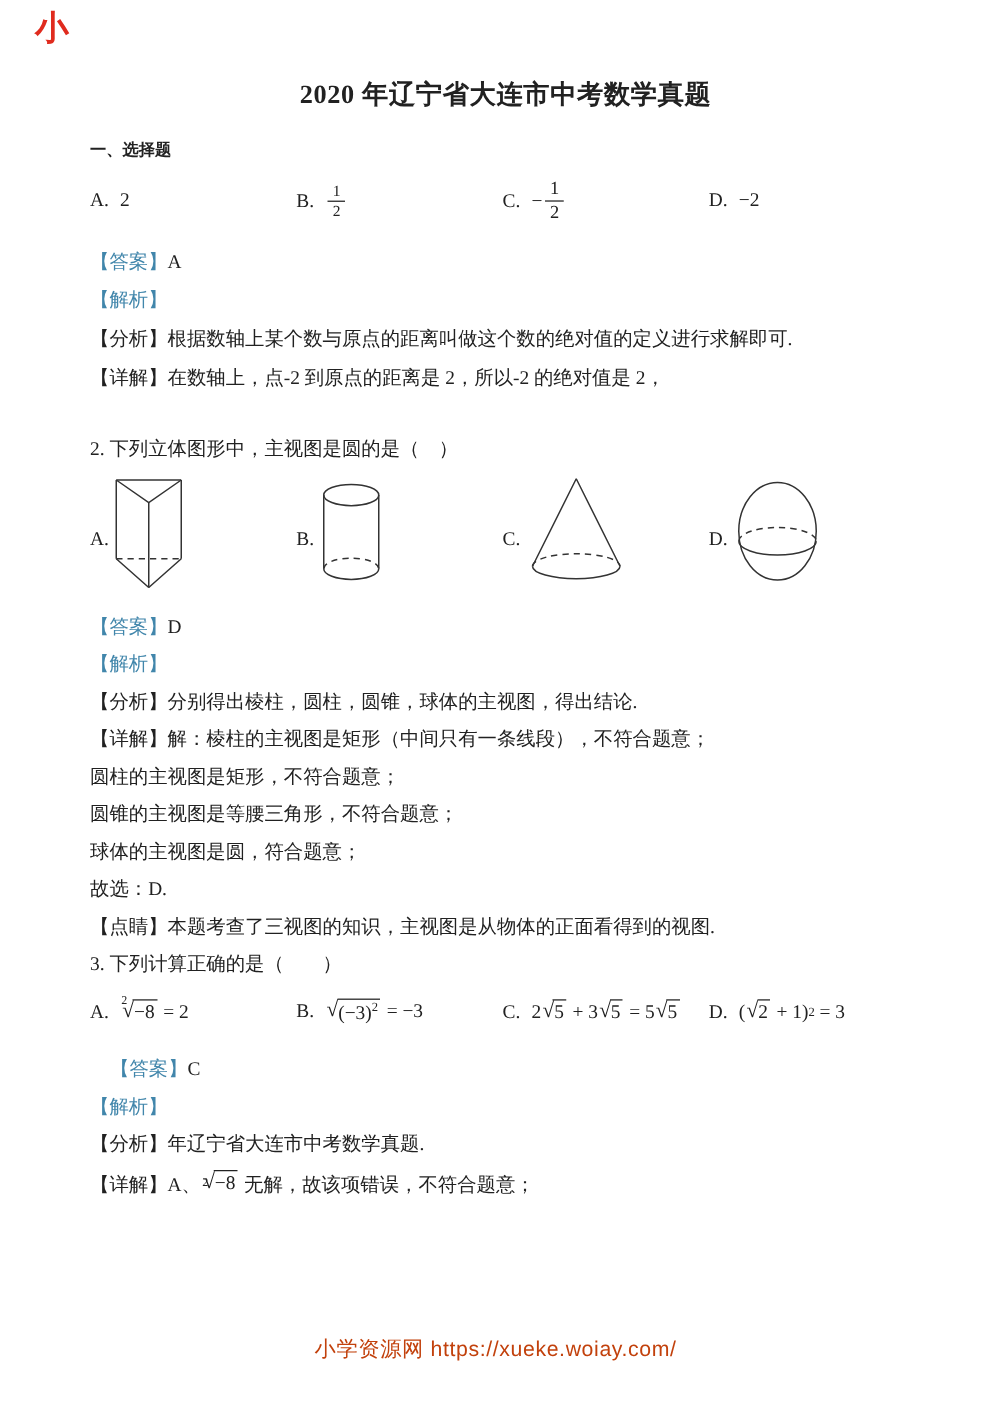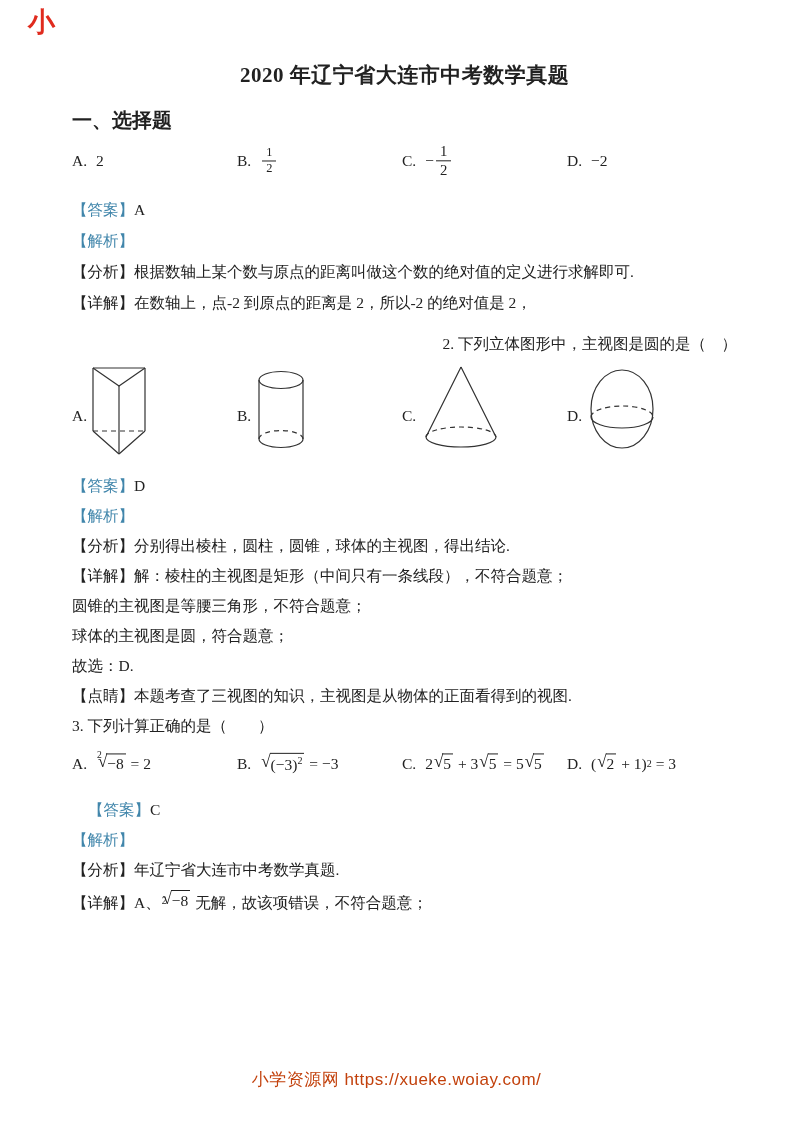--- a/index.html
+++ b/index.html
@@ -2,21 +2,21 @@
 <html><head>
 <meta charset="utf-8">
 <style>
   html,body{margin:0;padding:0;background:#fff;}
   .page{position:relative;width:793px;height:1122px;background:#ffffff;overflow:hidden;
         font-family:"Liberation Serif","DejaVu Serif",serif;color:#212121;font-size:15.5px;}
   .logo-mark{position:absolute;left:28px;top:4px;font-size:27px;font-weight:bold;
              font-family:"Liberation Sans","DejaVu Sans",sans-serif;}
   .content{position:absolute;left:72px;top:0;width:665px;}
   .doc-title{text-align:center;font-size:21px;font-weight:bold;margin-top:62px;line-height:26px;letter-spacing:0.5px;}
-  .section-heading{font-size:20px;font-weight:bold;margin-top:21px;line-height:22px;}
+  .section-heading{font-size:13px;font-weight:bold;margin-top:21px;line-height:22px;}
   .tline{line-height:31px;}
   .tline30{line-height:30px;}
   .blue{color:#4186ab;}
   .opt-row{position:relative;}
   .opt{position:absolute;display:flex;align-items:center;gap:9px;top:50%;transform:translateY(-50%);white-space:nowrap;}
   .opt.c0{left:0;} .opt.c1{left:165px;} .opt.c2{left:330px;} .opt.c3{left:495px;}
   .q1-opts{height:56px;margin-top:2px;}
   .q3-opts{height:46px;margin-top:0px;}
   .shape-row{position:relative;height:96px;margin-top:4px;}
   .shape-label{position:absolute;top:44px;}
@@ -86,21 +86,21 @@
     <div class="tline">
       <span class="blue" style="color: rgb(65, 134, 171);">【解析】</span>
     </div>
     <div class="tline">
       <span>【分析】</span><span>根据数轴上某个数与原点的距离叫做这个数的绝对值的定义进行求解即可.</span>
     </div>
     <div class="tline">
       <span>【详解】</span><span>在数轴上，点-2 到原点的距离是 2，所以-2 的绝对值是 2，</span>
     </div>
 
-    <div class="tline" style="margin-top:10px;text-align:right;">2. 下列立体图形中，主视图是圆的是（　）</div>
+    <div class="tline" style="margin-top:26px;">2. 下列立体图形中，主视图是圆的是（　）</div>
 
     <div class="shape-row">
       <span class="shape-label" style="left:0;">A.</span>
       <span class="shape" style="left:18px;top:2px;">
         <svg width="58" height="92" viewBox="0 0 58 92" fill="none" stroke="#333" stroke-width="1.2">
           <path d="M3,3 H55"></path>
           <path d="M3,3 L29,21 L55,3"></path>
           <path d="M3,3 V66 M55,3 V66"></path>
           <path d="M29,21 V89"></path>
           <path d="M3,66 H55" stroke-dasharray="5,4"></path>
@@ -139,20 +139,21 @@
     </div>
     <div class="tline30">
       <span class="blue" style="color: rgb(65, 134, 171);">【解析】</span>
     </div>
     <div class="tline30">
       <span>【分析】</span><span>分别得出棱柱，圆柱，圆锥，球体的主视图，得出结论.</span>
     </div>
     <div class="tline30">
       <span>【详解】</span><span>解：棱柱的主视图是矩形（中间只有一条线段），不符合题意；</span>
     </div>
+    <div class="tline30">圆柱的主视图是矩形，不符合题意；</div>
     <div class="tline30">圆锥的主视图是等腰三角形，不符合题意；</div>
     <div class="tline30">球体的主视图是圆，符合题意；</div>
     <div class="tline30">故选：D.</div>
     <div class="tline30">
       <span>【点睛】</span><span>本题考查了三视图的知识，主视图是从物体的正面看得到的视图.</span>
     </div>
 
     <div class="tline30">3. 下列计算正确的是（　　）</div>
 
     <div class="opt-row q3-opts">

